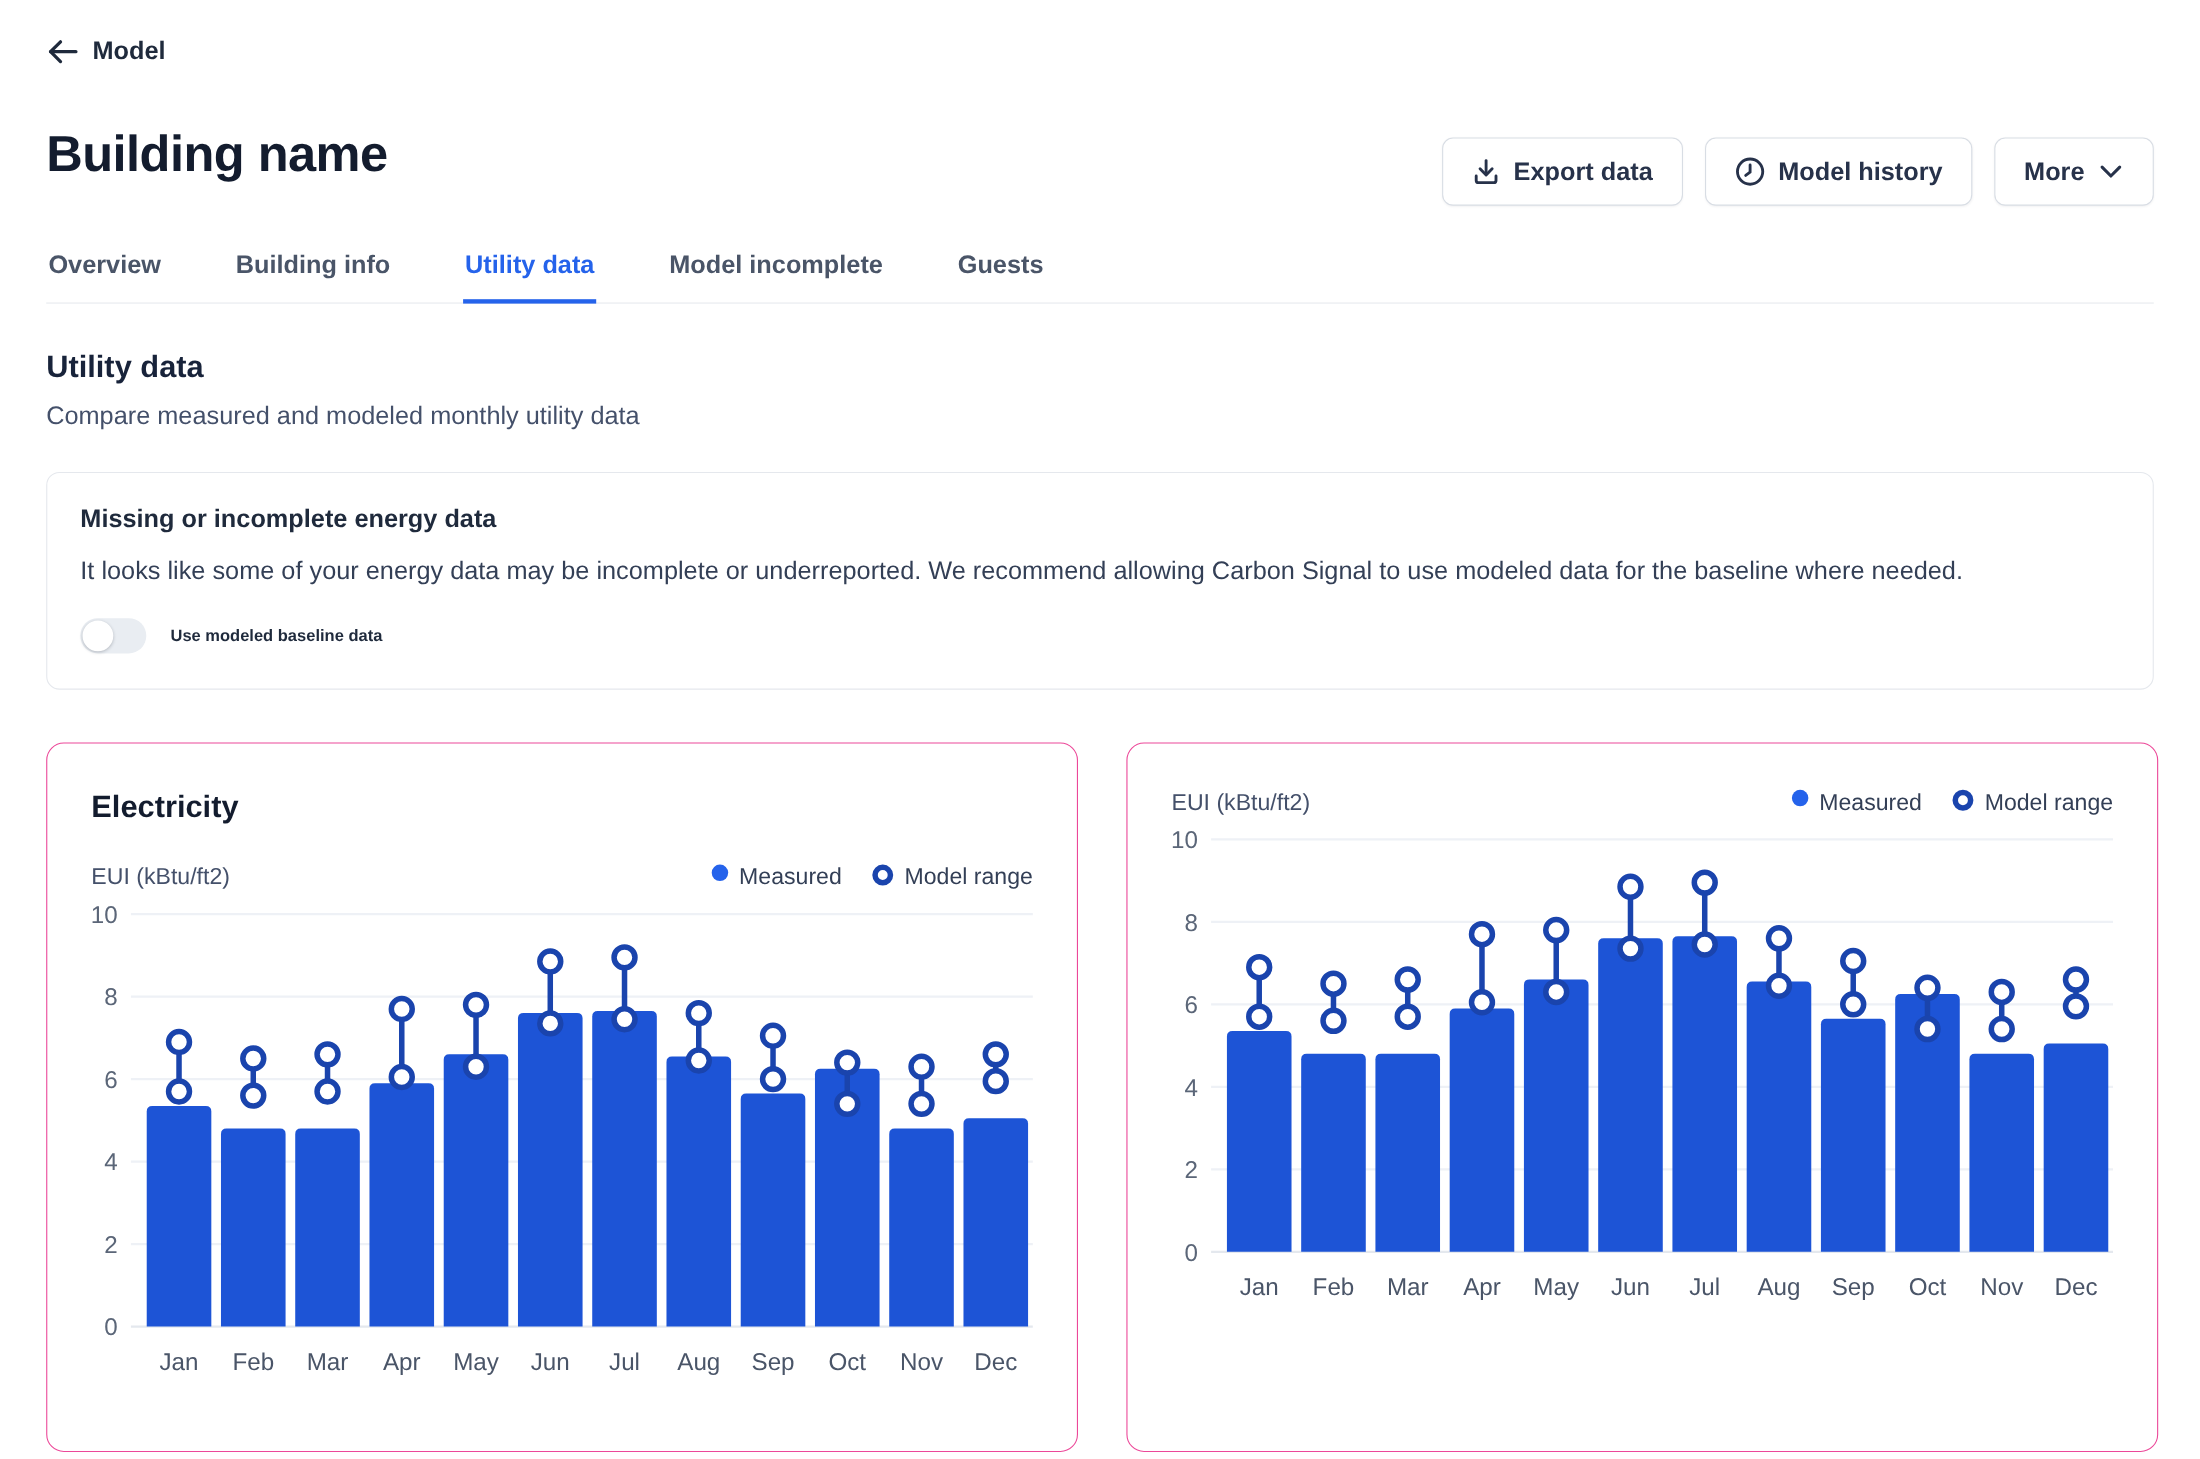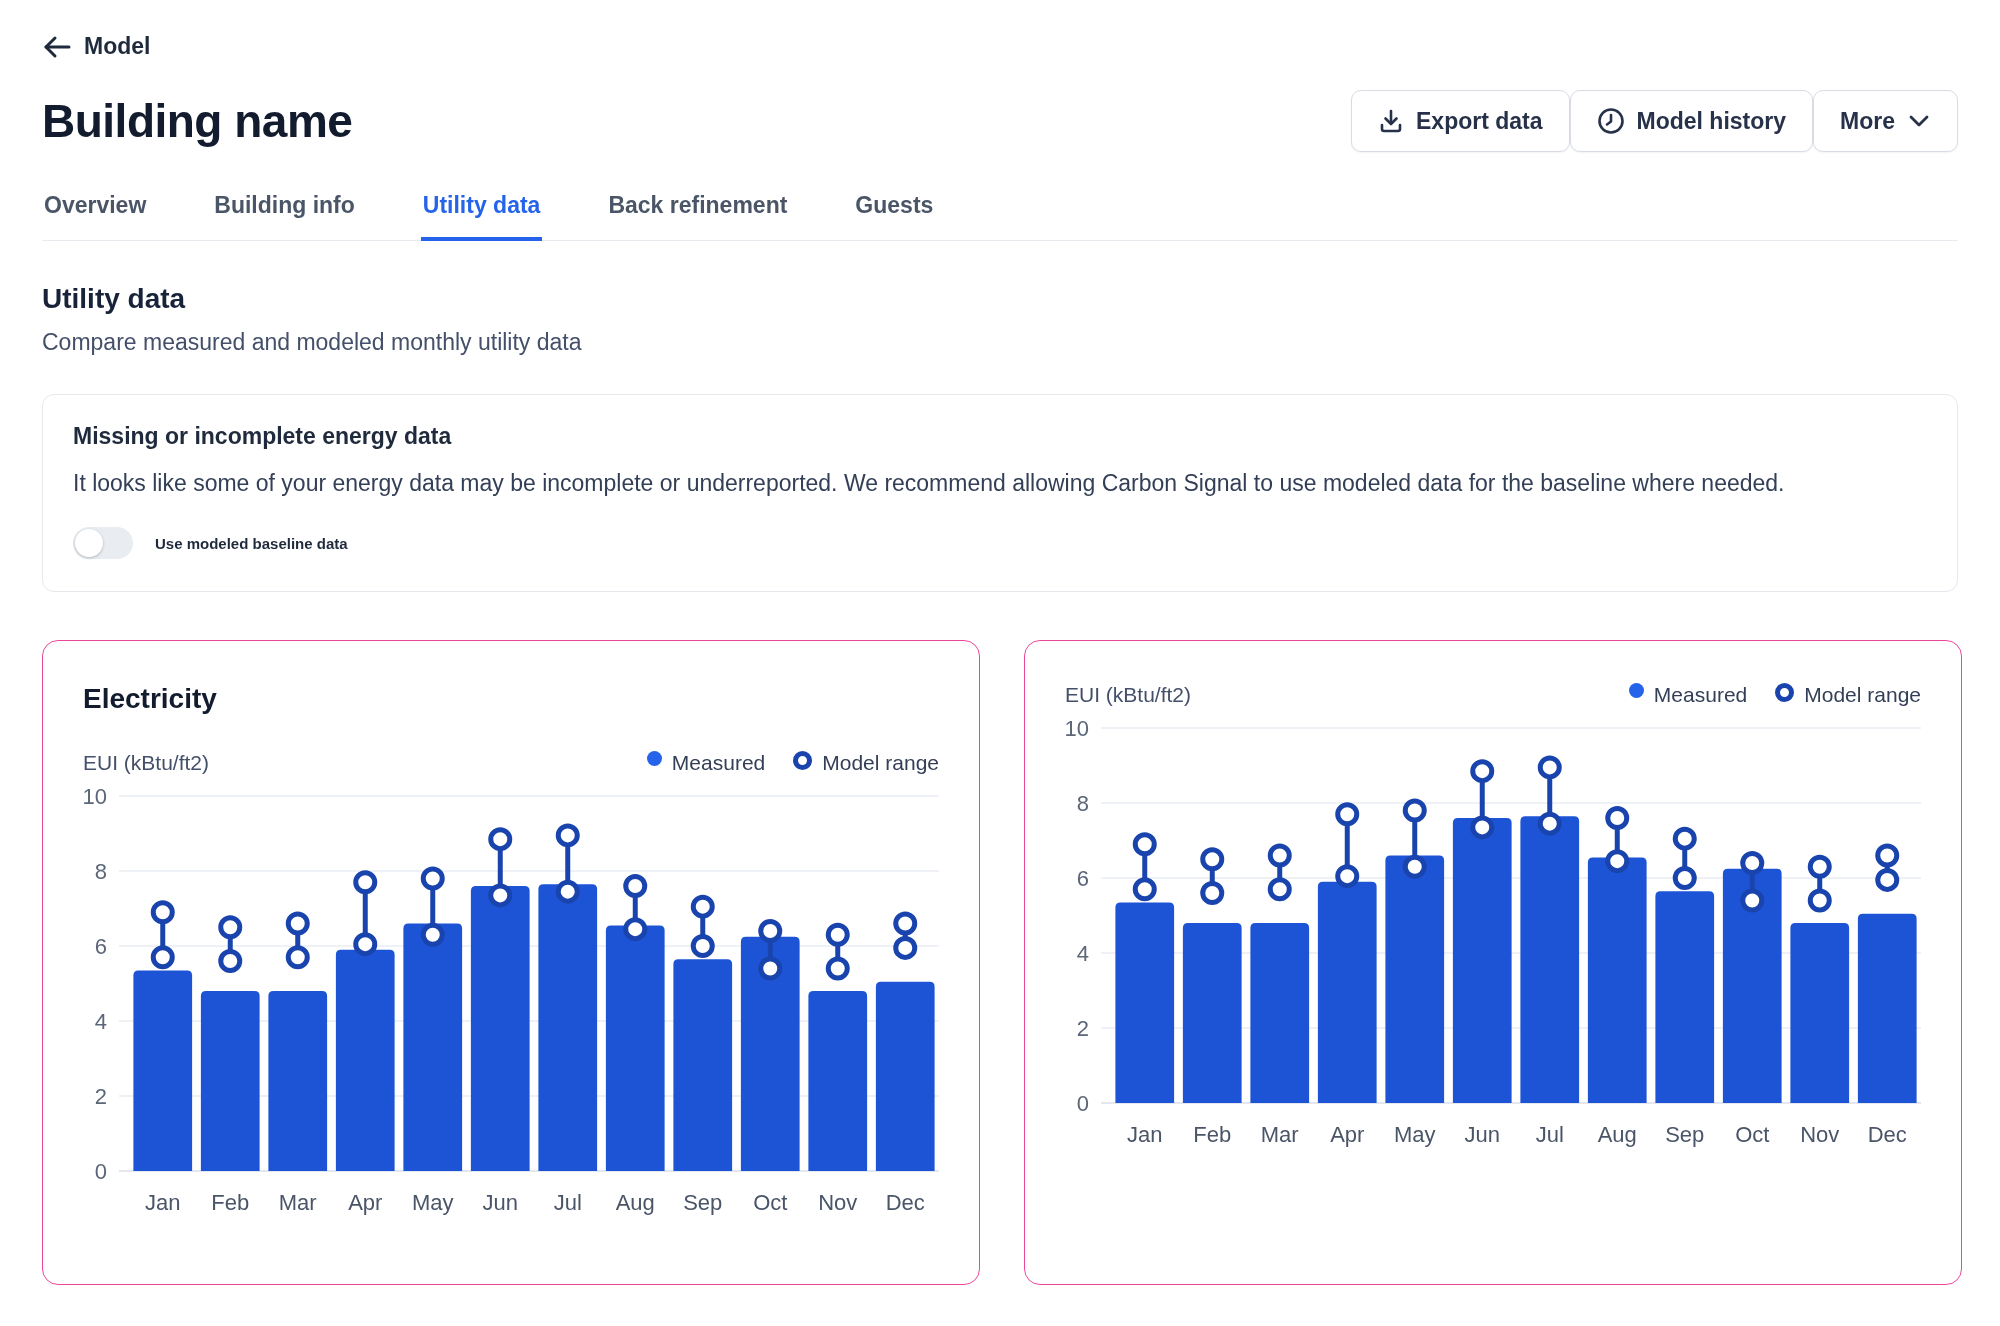--- a/index.html
+++ b/index.html
@@ -11,21 +11,21 @@
   .page{padding:33px 42px 0 42px;box-sizing:border-box;}
 
   
   .back-row{display:flex;align-items:center;gap:12px;margin-bottom:30px;cursor:pointer;width:max-content;}
   .back-row svg{display:block;}
   .back-label{font-size:23px;font-weight:700;color:#1f2a3c;}
 
   
   .title-row{display:flex;align-items:center;justify-content:space-between;margin-bottom:40px;}
   .page-title{margin:0;font-size:46px;font-weight:700;letter-spacing:-0.5px;color:#131c2e;}
-  .actions{display:flex;}
+  .actions{display:flex;gap:20px;margin-top:35px;}
   .btn{
     display:flex;align-items:center;gap:12px;
     background:#fff;border:1px solid #d8dde4;border-radius:10px;
     padding:0 26px;height:62px;cursor:pointer;
     font-size:23px;font-weight:700;color:#27324a;
     box-shadow:0 1px 2px rgba(16,24,40,.05);
     font-family:inherit;
   }
   .btn svg{display:block;}
 
@@ -113,21 +113,21 @@
           </svg>
         </span>
       </button>
     </div>
   </div>
 
   <nav class="tabs">
     <div class="tab">Overview</div>
     <div class="tab">Building info</div>
     <div class="tab active">Utility data</div>
-    <div class="tab">Back refinement</div>
+    <div class="tab">Model incomplete</div>
     <div class="tab">Guests</div>
   </nav>
 
   <h2 class="section-title">Utility data</h2>
   <p class="section-sub">Compare measured and modeled monthly utility data</p>
 
   <div class="alert">
     <p class="alert-title">Missing or incomplete energy data</p>
     <p class="alert-body">It looks like some of your energy data may be incomplete or underreported. We recommend allowing Carbon Signal to use modeled data for the baseline where needed.</p>
     <div class="toggle-row">

